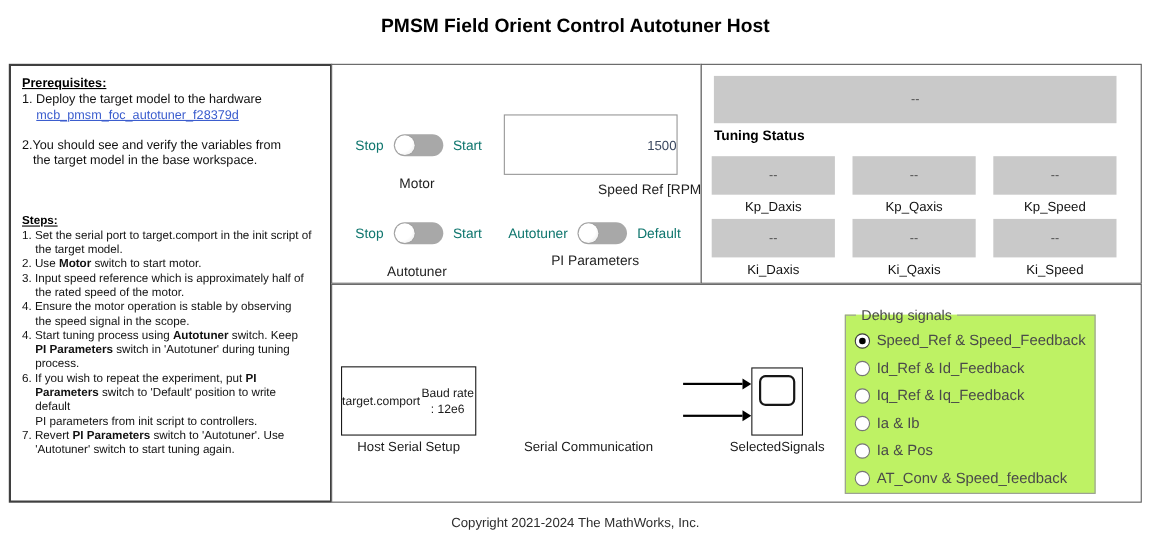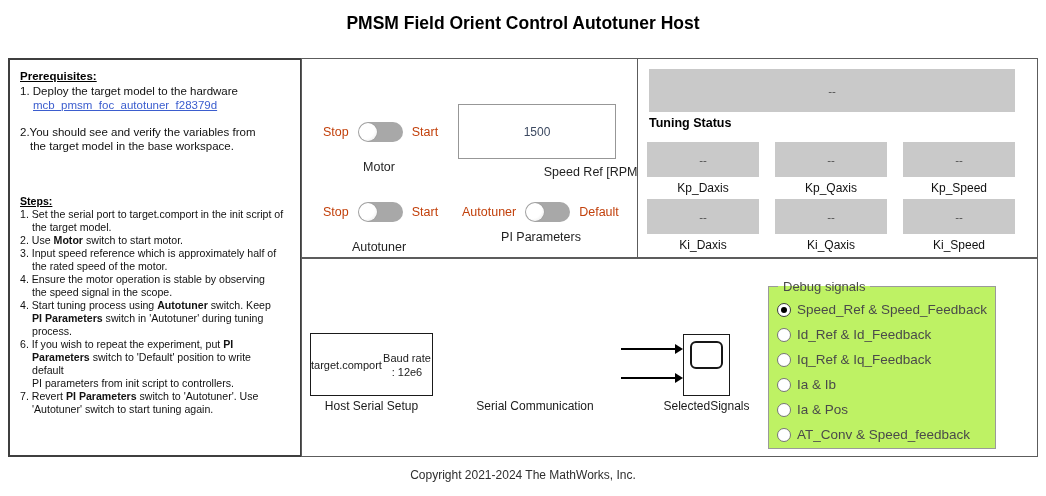--- a/index.html
+++ b/index.html
@@ -26,32 +26,32 @@
   .prereq { font-size: 11.5px; line-height: 14.5px; color: #111; }
   .sec-heading { font-weight: bold; text-decoration: underline; color: #000; }
   .prereq-link { color: #3b5dce; text-decoration: underline; margin-left: 13px; display: inline-block; cursor: pointer; }
   .prereq .item2 { margin-top: 12px; }
   .prereq .cont { padding-left: 10px; }
   .steps { margin-top: 41px; font-size: 10.6px; line-height: 13px; color: #111; }
   .step-line.indent { padding-left: 12px; }
 
   
   .sw-row { position: absolute; display: flex; align-items: center; gap: 9px; }
-  .sw-side { font-size: 12.5px; color: #c2410c; }
+  .sw-side { font-size: 12.5px; color: #0f766e; }
   .toggle { position: relative; width: 45px; height: 20px; border-radius: 10px;
             background: #a8a8a8; display: inline-block; cursor: pointer; }
   .toggle .knob { position: absolute; top: 1px; left: 1px; width: 18px; height: 18px;
             border-radius: 50%;
             background: radial-gradient(circle at 35% 35%, #ffffff 0 55%, #e3e3e3 100%);
             box-shadow: 0 0 1px rgba(0,0,0,.35); }
   .sw-caption { position: absolute; text-align: center; font-size: 12.5px; color: #1f1f1f; }
 
   
   .speedref-box { position: absolute; left: 156px; top: 45px; width: 158px; height: 55px;
-    border: 1px solid #979797; display: flex; align-items: center; justify-content: center;
+    border: 1px solid #979797; display: flex; align-items: center; justify-content: flex-end;
     font-size: 12px; color: #3c4961; background: #fff; }
   .speedref-caption { position: absolute; left: 131px; top: 106px; width: 208px;
     text-align: right; font-size: 12.5px; color: #1f1f1f; }
 
   
   .status-box { position: absolute; left: 11px; top: 10px; width: 366px; height: 43px;
     background: #c9c9c9; display: flex; align-items: center; justify-content: center;
     font-size: 11.5px; color: #4d4d4d; }
   .status-caption { position: absolute; left: 11px; top: 57px; width: 366px;
     text-align: left; font-size: 12.5px; font-weight: bold; color: #000; }

